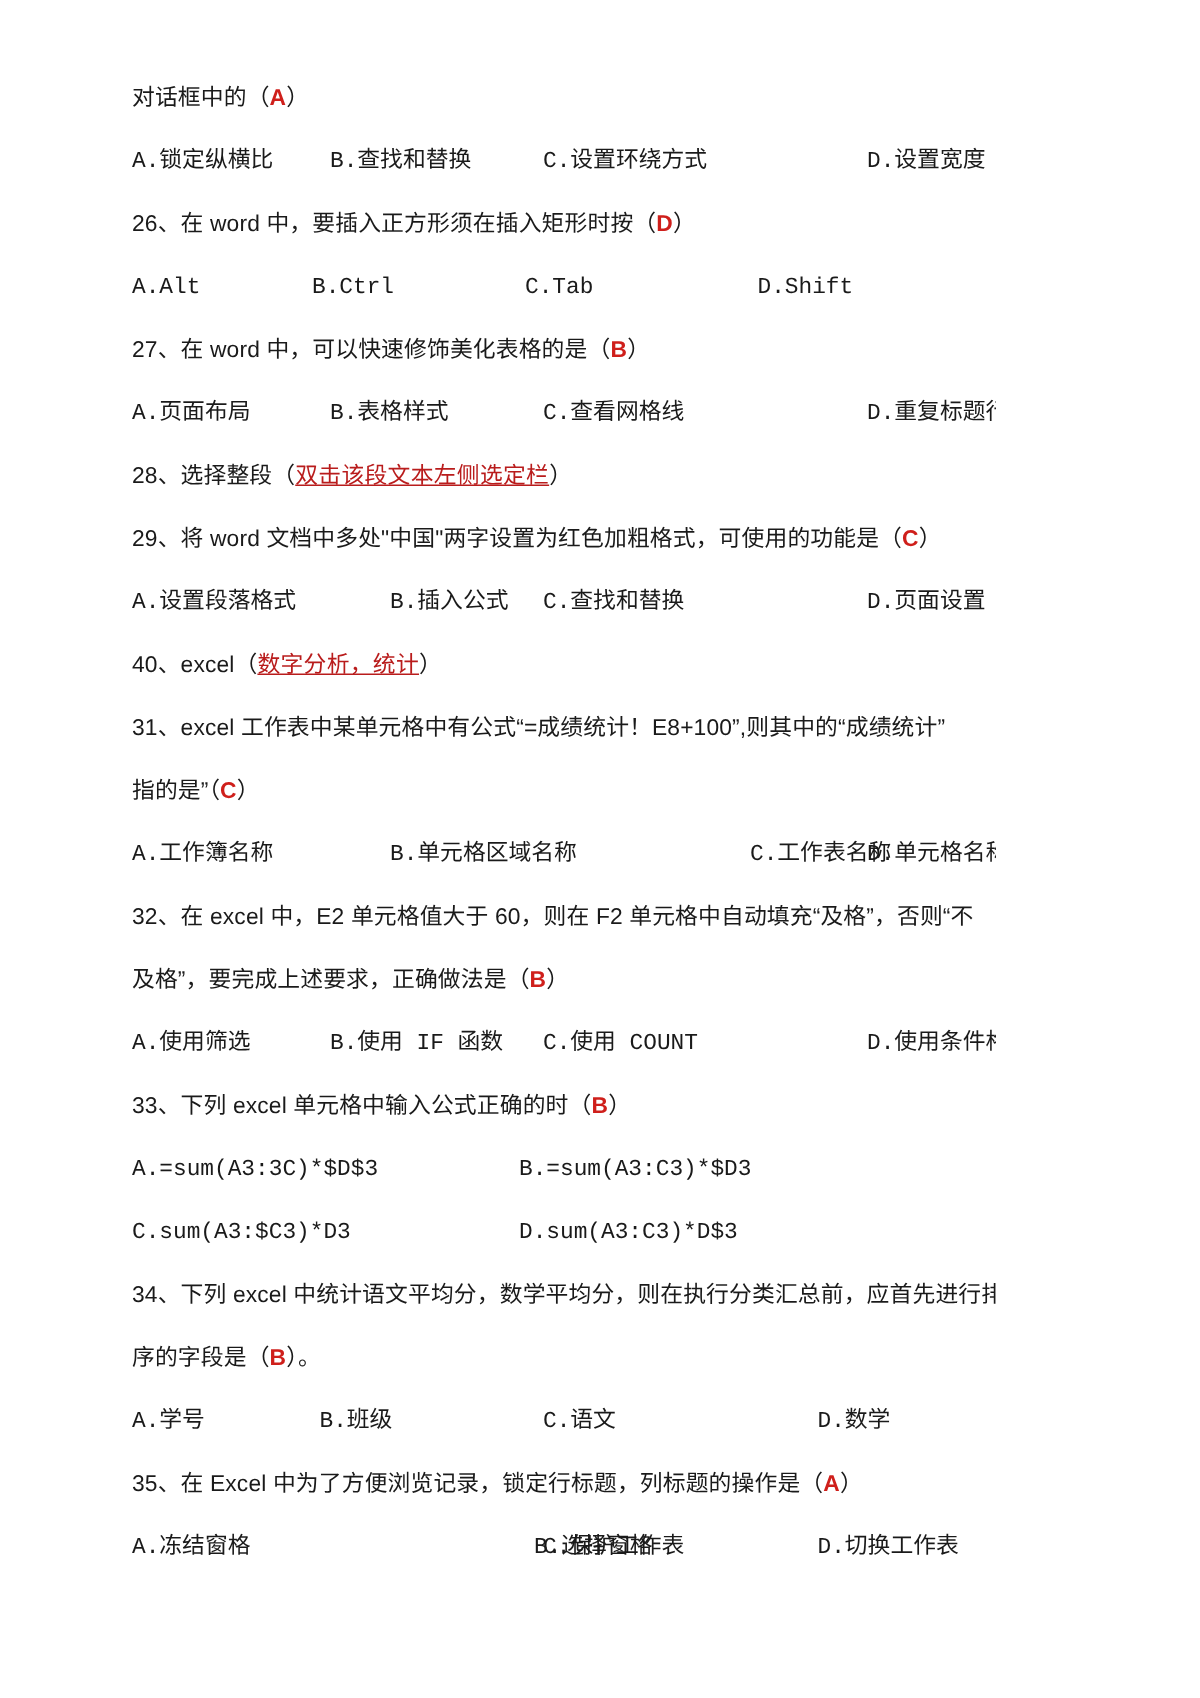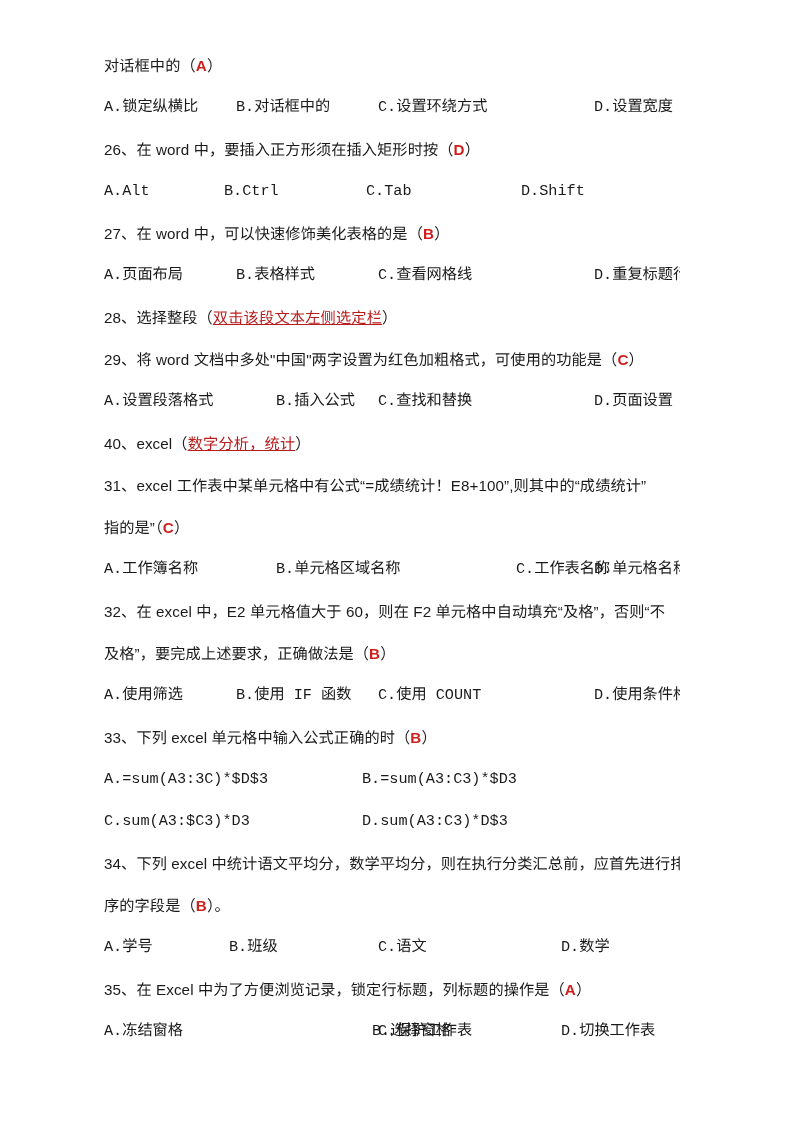--- a/index.html
+++ b/index.html
@@ -17,21 +17,20 @@
     -webkit-font-smoothing: antialiased;
   }
   .page {
     position: absolute;
     left: 0;
     top: 0;
     width: 664px;
     height: 1132px;
     background: #ffffff;
     overflow: hidden;
-    margin-left: 16px;
   }
   .content {
     position: absolute;
     left: 88px;
     top: 58px;
     width: 624px;
   }
 
   
   .line {
@@ -91,21 +90,21 @@
 </head>
 <body>
 
 <div class="page">
   <div class="content">
 
     <div class="line q-line"><span>对话框中的（</span><span class="ans">A</span><span>）</span></div>
 
     <div class="opts">
       <span class="op c0">A.锁定纵横比</span>
-      <span class="op c3">B.对话框中的</span>
+      <span class="op c3">B.查找和替换</span>
       <span class="op c7">C.设置环绕方式</span>
       <span class="op c11">D.设置宽度</span>
     </div>
 
     <div class="line q-line"><span>26、在 word 中，要插入正方形须在插入矩形时按（</span><span class="ans">D</span><span>）</span></div>
 
     <div class="opts">
       <span class="op c0">A.Alt</span>
       <span class="op c1">B.Ctrl</span>
       <span class="op c5">C.Tab</span>

